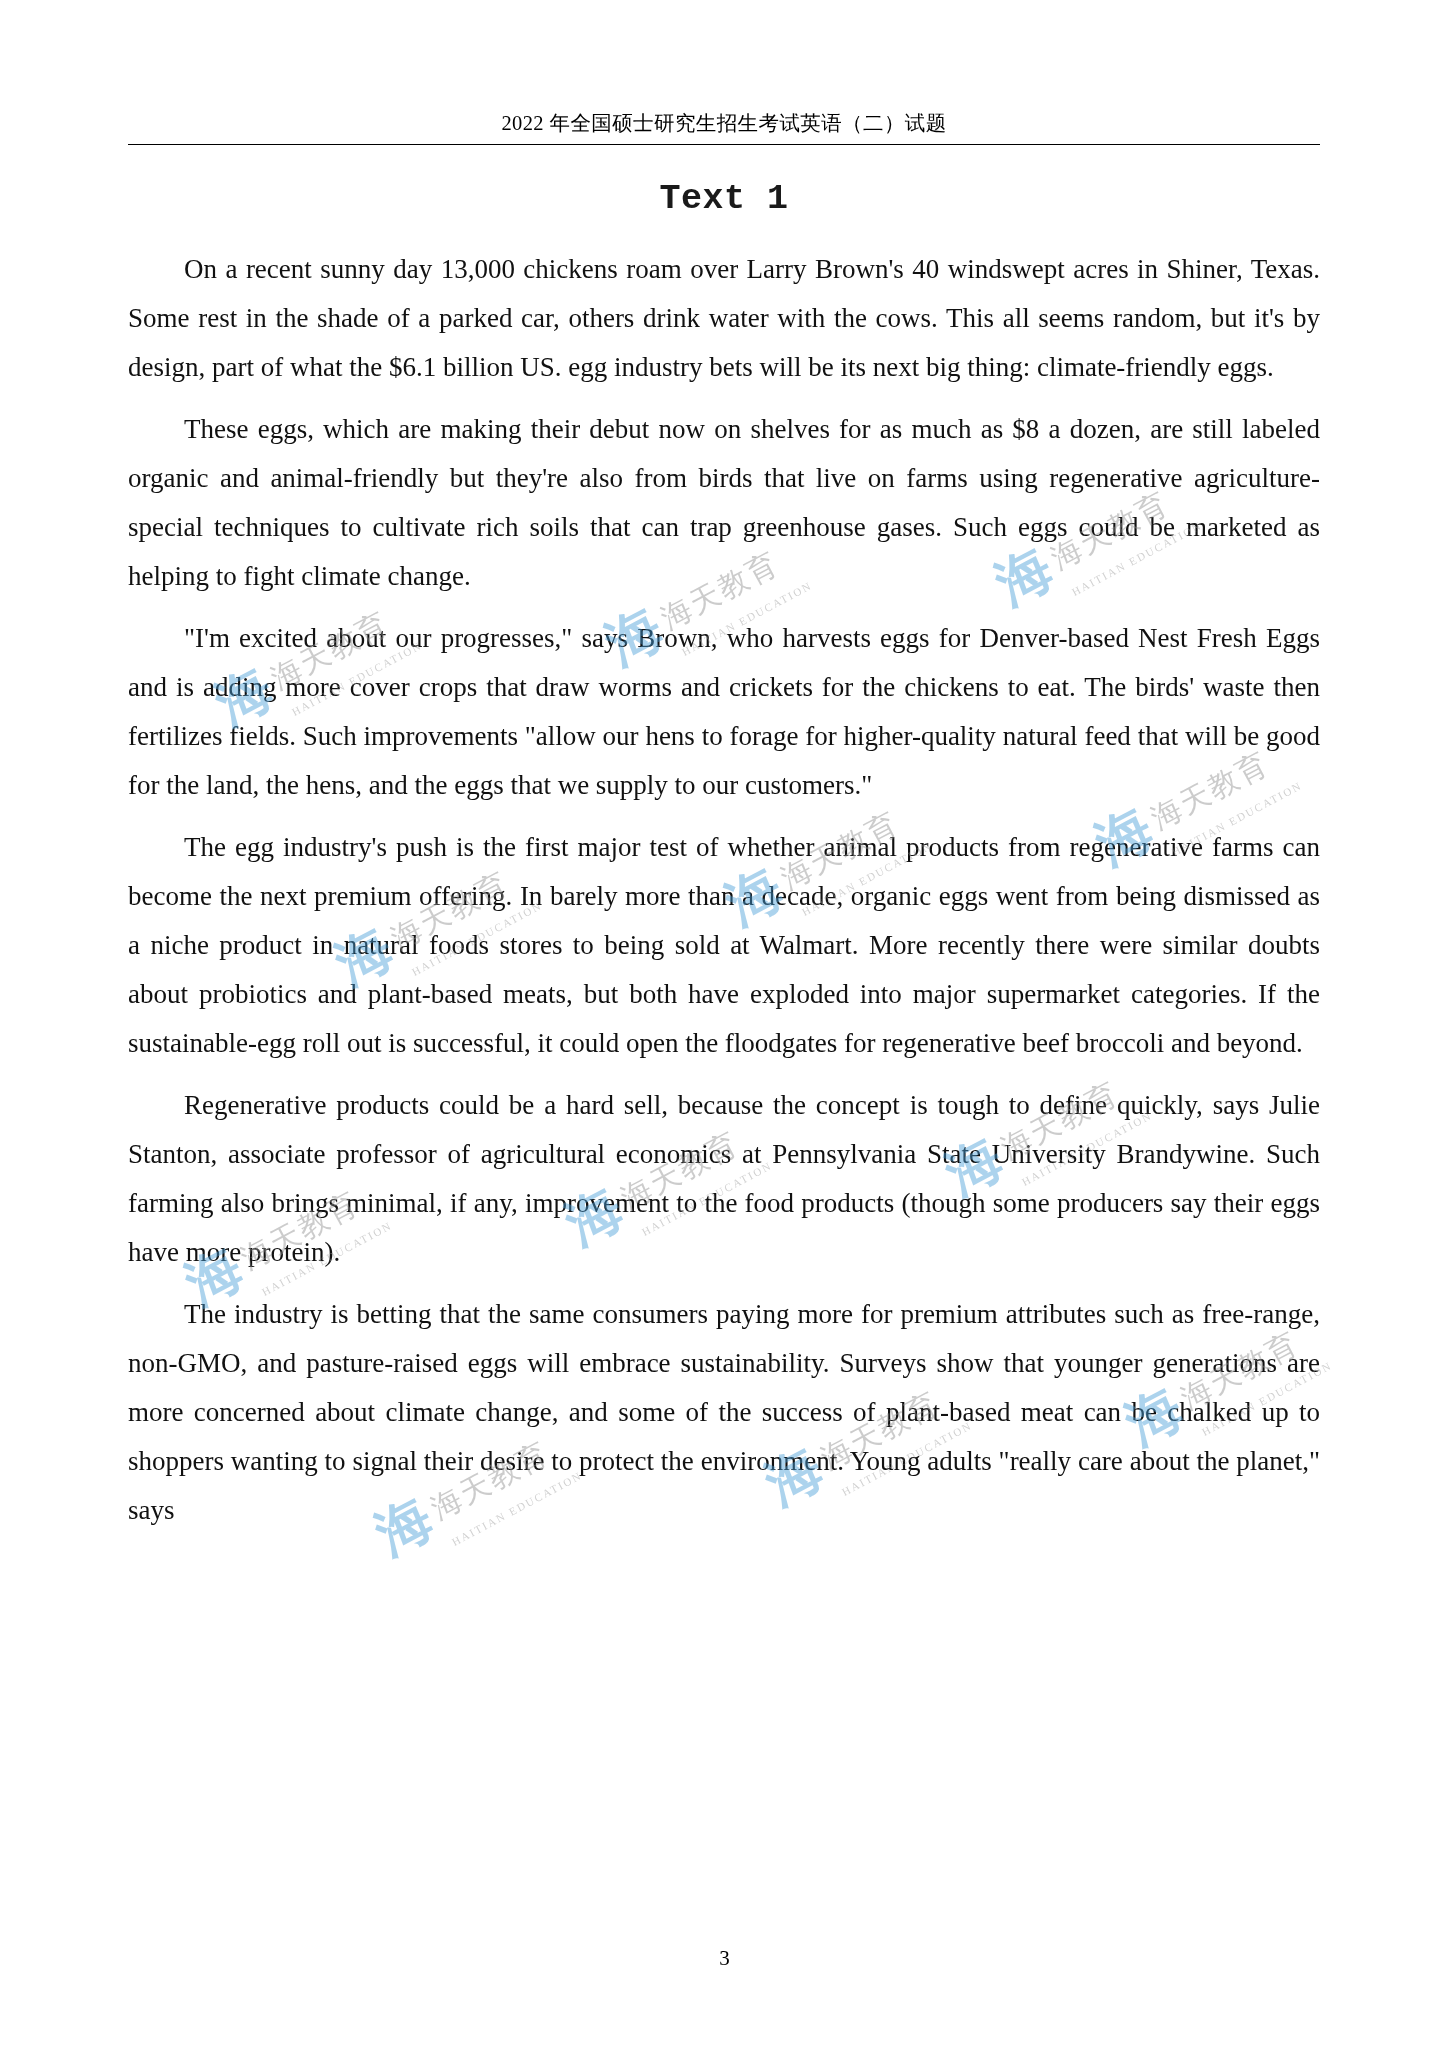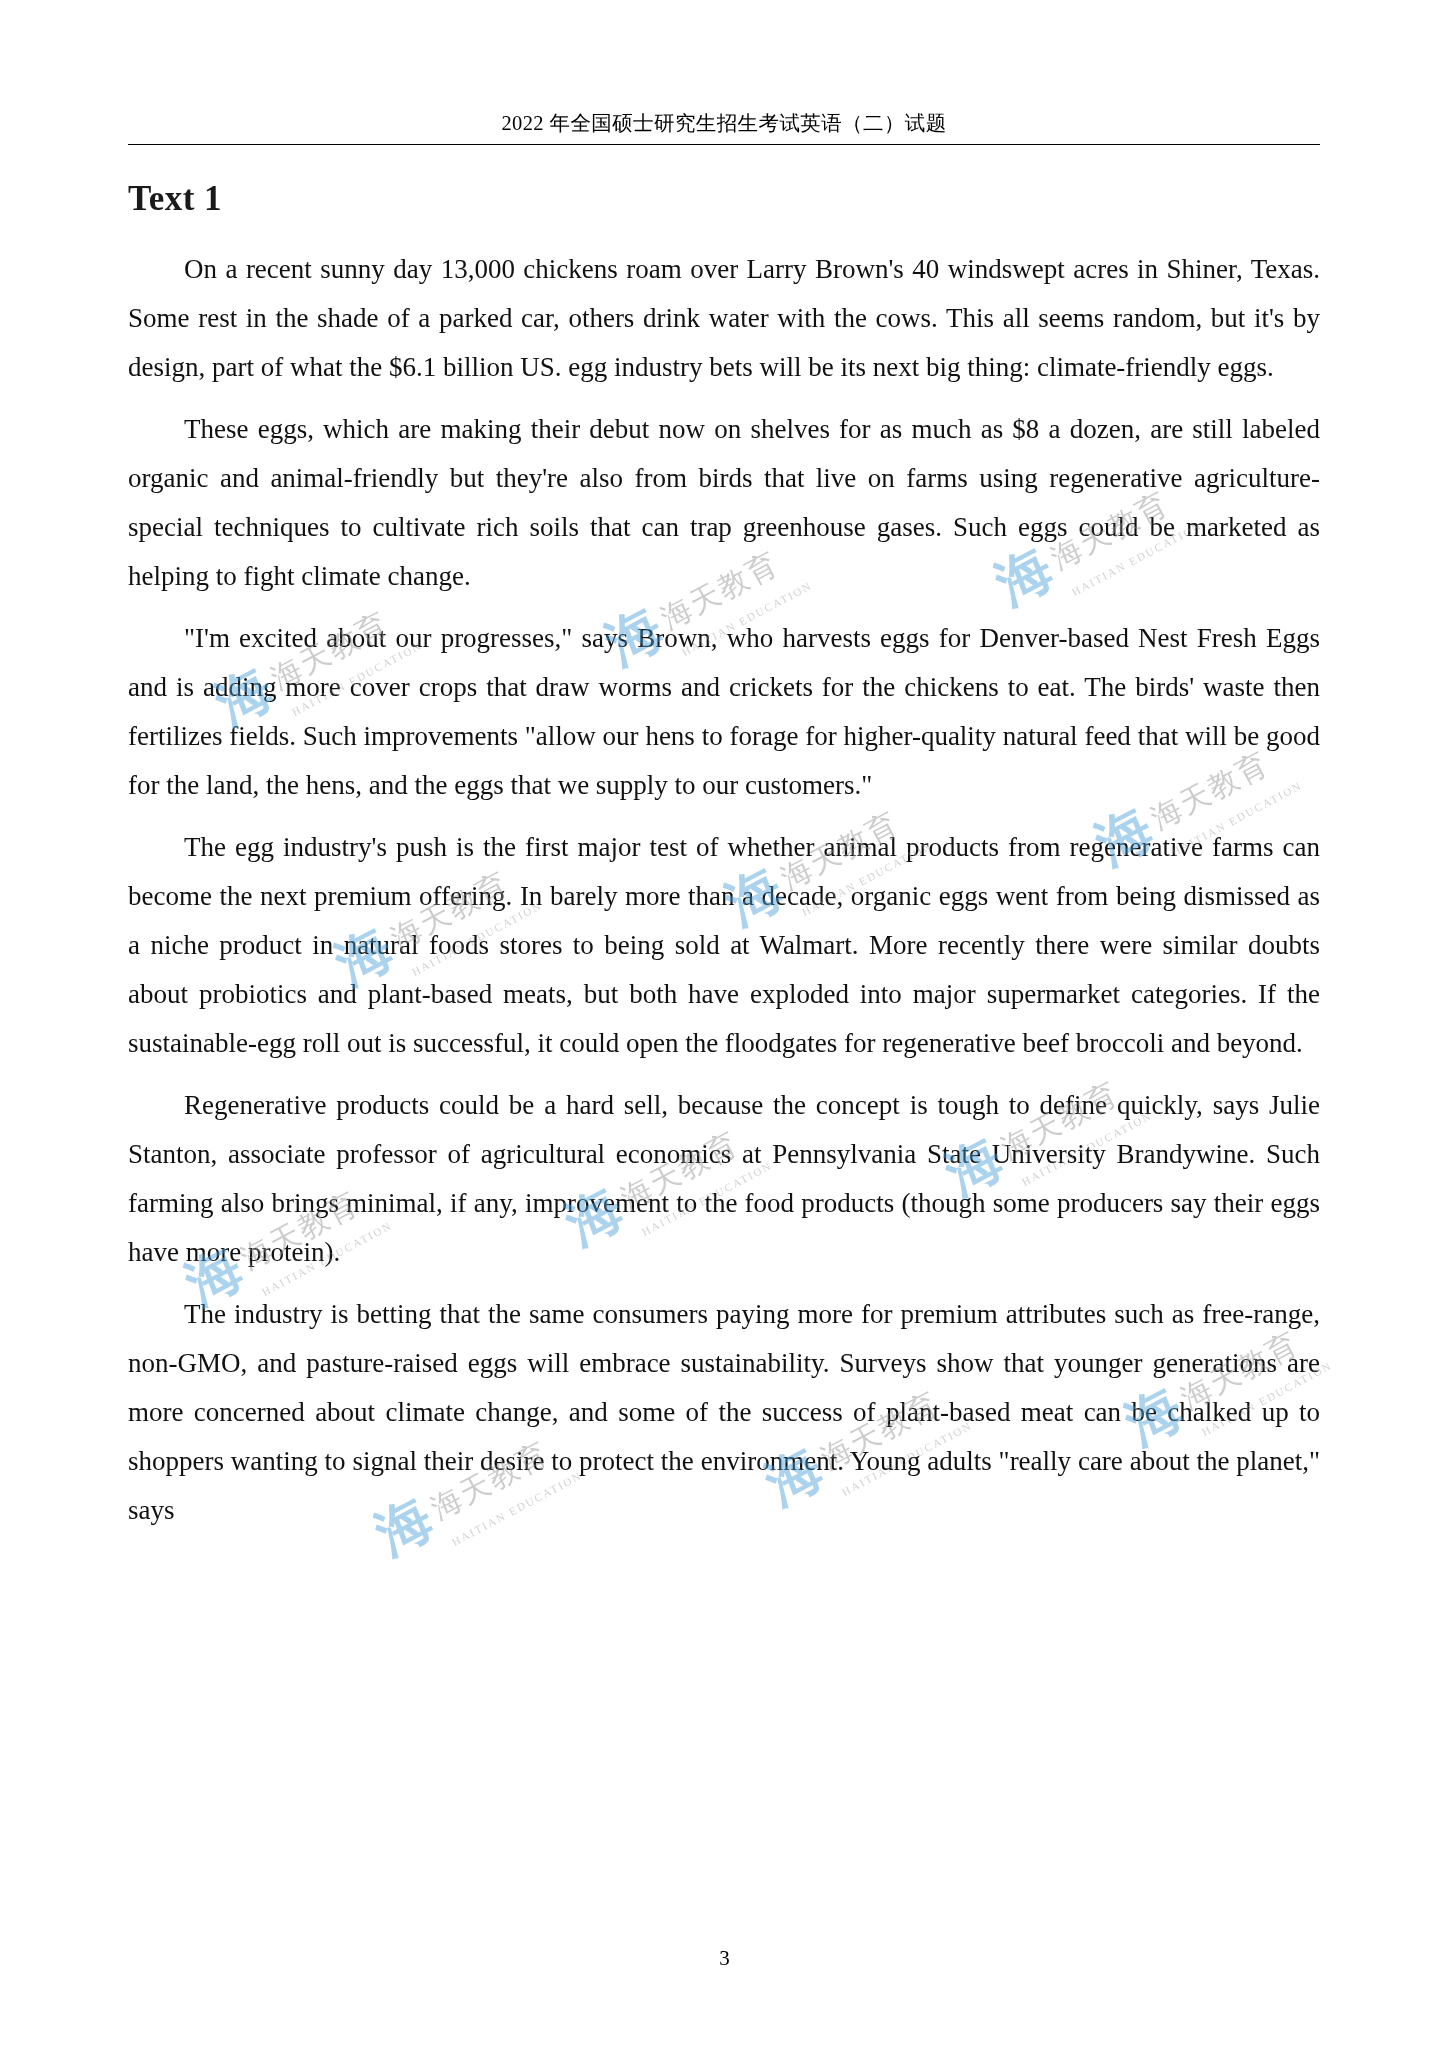--- a/index.html
+++ b/index.html
@@ -44,23 +44,23 @@
   }
   .content {
     position: absolute;
     top: 175px;
     left: 128px;
     width: 1192px;
   }
   h1.title {
     font-size: 35px;
     font-weight: bold;
-    text-align: left;
+    text-align: center;
     margin: 0 0 26px 0;
-    font-family: Liberation Serif, serif;
+    font-family: Liberation Mono, monospace;
     letter-spacing: 0.5px;
   }
   p.para {
     font-size: 27px;
     line-height: 49px;
     margin: 0 0 13px 0;
     text-align: justify;
     text-justify: inter-word;
     text-indent: 56px;
     font-family: "Liberation Serif", serif;

